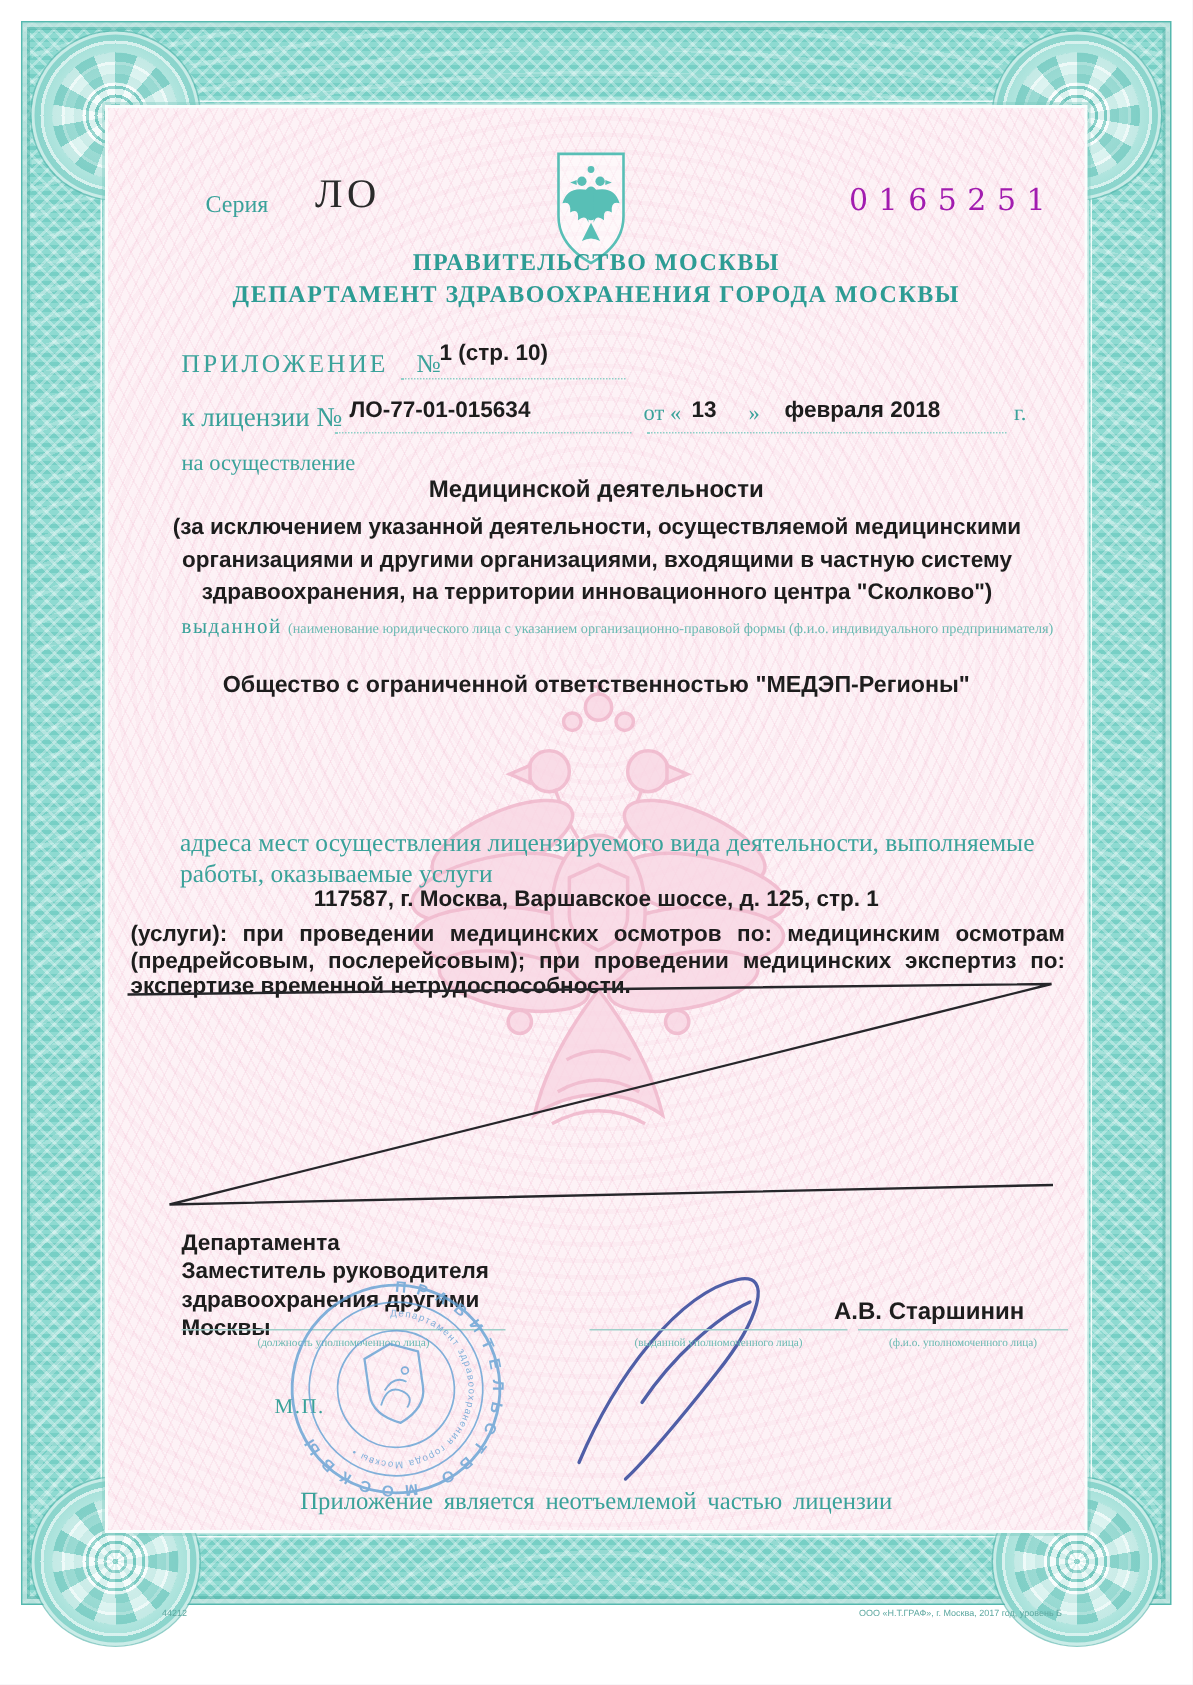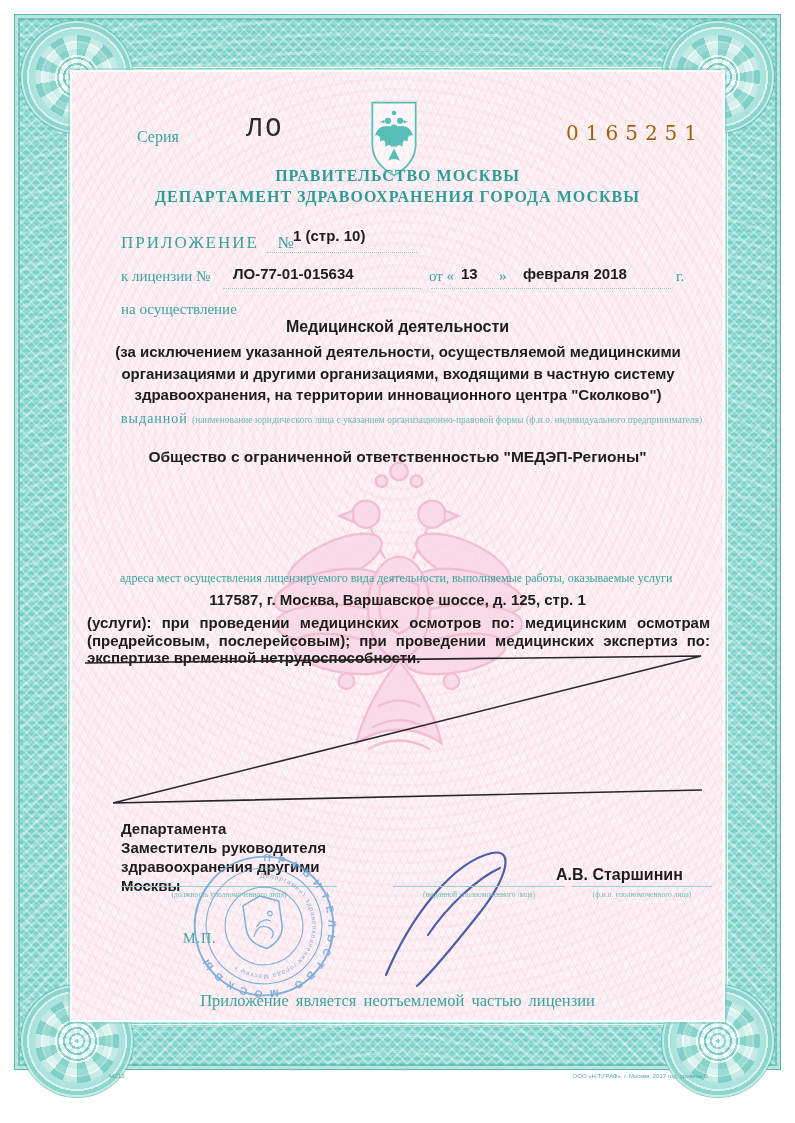--- a/index.html
+++ b/index.html
@@ -87,67 +87,67 @@
       <ellipse cx="150" cy="160" rx="32" ry="52"></ellipse>
       <path d="M150 128 l20 9 v26 q0 15 -20 24 q-20 -9 -20 -24 v-26 z"></path>
       <circle cx="96" cy="236" r="8"></circle>
         <circle cx="204" cy="236" r="8"></circle>
       <path d="M150 214 q-34 44 -44 86 q20 -14 44 -14 q24 0 44 14 q-10 -42 -44 -86 z"></path>
       <path d="M128 262 q22 -12 44 0 M122 284 q28 -16 56 0 M118 306 q32 -18 64 0" fill="none"></path>
     </g>
   </svg>
 
   <div class="abs teal-serif" style="left:137px;top:128px;font-size:16px;">Серия</div>
-  <div class="abs" style="left:210px;top:114px;font-size:27px;color:#2a2a2a;letter-spacing:3px;font-family:Liberation Mono, monospace;margin-left:36px;">ЛО</div>
+  <div class="abs" style="left:210px;top:114px;font-size:27px;color:#2a2a2a;letter-spacing:3px;font-family:Liberation Serif, serif;">ЛО</div>
 
   <svg class="abs" style="left:368px;top:99px;" width="52" height="80" viewBox="0 0 60 92">
     <path d="M5 4 H55 V52 Q55 74 30 88 Q5 74 5 52 Z" fill="rgba(255,255,255,.45)" stroke="#58bfb6" stroke-width="2"></path>
     <g fill="#58bfb6">
       <circle cx="30" cy="16" r="2.6"></circle>
       <circle cx="23" cy="25" r="3.6"></circle>
         <circle cx="37" cy="25" r="3.6"></circle>
       <path d="M19 24 l-5 2 5 2 z M41 24 l5 2 -5 2 z"></path>
       <ellipse cx="30" cy="42" rx="6.5" ry="13"></ellipse>
       <path d="M28 32 Q12 28 8 42 Q15 40 14 49 Q21 45 20 55 Q26 50 28 57 Z"></path>
       <path d="M32 32 Q48 28 52 42 Q45 40 46 49 Q39 45 40 55 Q34 50 32 57 Z"></path>
       <path d="M30 57 l-7 14 q7 -4 14 0 z"></path>
     </g>
   </svg>
 
-  <div class="abs" style="left:566px;top:121px;font-size:20px;letter-spacing:.35em;color:#a16207;font-family:'DejaVu Serif',serif;">0165251</div>
+  <div class="abs" style="left:566px;top:121px;font-size:20px;letter-spacing:.35em;color:#a21caf;font-family:'DejaVu Serif',serif;">0165251</div>
 
   <div class="abs hdr" style="top:167px;">ПРАВИТЕЛЬСТВО МОСКВЫ</div>
   <div class="abs hdr" style="top:188px;">ДЕПАРТАМЕНТ ЗДРАВООХРАНЕНИЯ ГОРОДА МОСКВЫ</div>
 
   <div class="abs teal-serif" style="left:121px;top:233px;font-size:17px;letter-spacing:2px;">
     <span>ПРИЛОЖЕНИЕ</span>&nbsp;&nbsp;
     <span>№</span>
   </div>
   <div class="abs ink" style="left:293px;top:227px;font-size:15px;">1 (стр. 10)</div>
   <div class="abs dotline" style="left:267px;top:252px;width:150px;"></div>
 
-  <div class="abs teal-serif" style="left:121px;top:268px;font-size:15px;">к лицензии №</div>
+  <div class="abs teal-serif" style="left:121px;top:268px;font-size:18px;">к лицензии №</div>
   <div class="abs ink" style="left:233px;top:265px;font-size:15px;">ЛО-77-01-015634</div>
   <div class="abs dotline" style="left:223px;top:288px;width:198px;"></div>
   <div class="abs teal-serif" style="left:429px;top:268px;font-size:15px;">от «</div>
   <div class="abs ink" style="left:461px;top:265px;font-size:15px;">13</div>
   <div class="abs teal-serif" style="left:499px;top:268px;font-size:15px;">»</div>
   <div class="abs ink" style="left:523px;top:265px;font-size:15px;">февраля 2018</div>
   <div class="abs dotline" style="left:431px;top:288px;width:240px;"></div>
   <div class="abs teal-serif" style="left:676px;top:268px;font-size:15px;">г.</div>
 
   <div class="abs teal-serif" style="left:121px;top:301px;font-size:15px;">на осуществление</div>
   <div class="abs center ink" style="top:318px;font-size:16px;">Медицинской деятельности</div>
   <div class="abs ink" style="left:87px;top:341px;width:622px;font-size:15px;line-height:21.5px;text-align:center;font-weight:bold;">(за исключением указанной деятельности, осуществляемой медицинскими организациями и другими организациями, входящими в частную систему здравоохранения, на территории инновационного центра "Сколково")</div>
 
   <div class="abs teal-serif" style="left:121px;top:411px;font-size:14px;letter-spacing:1px;">выданной</div>
   <div class="abs teal-serif" style="left:192px;top:415px;width:520px;font-size:9.5px;color:#6cbab3;">(наименование юридического лица с указанием организационно-правовой формы  (ф.и.о. индивидуального предпринимателя)</div>
   <div class="abs center ink" style="top:448px;font-size:15.5px;">Общество с ограниченной ответственностью "МЕДЭП-Регионы"</div>
 
-  <div class="abs teal-serif" style="left:120px;top:552px;width:600px;font-size:12px;line-height:20.5px;margin-top:16px;">адреса мест осуществления лицензируемого вида деятельности, выполняемые работы, оказываемые услуги</div>
+  <div class="abs teal-serif" style="left:120px;top:552px;width:600px;font-size:17px;line-height:20.5px;">адреса мест осуществления лицензируемого вида деятельности, выполняемые работы, оказываемые услуги</div>
   <div class="abs center ink" style="top:591px;font-size:15px;">117587, г. Москва, Варшавское шоссе, д. 125, стр. 1</div>
   <div class="abs ink" style="left:87px;top:614px;width:623px;font-size:15px;line-height:17.5px;text-align:justify;">(услуги): при проведении медицинских осмотров по: медицинским осмотрам (предрейсовым, послерейсовым); при проведении медицинских экспертиз по: экспертизе временной нетрудоспособности.</div>
 
   <svg class="abs" style="left:0;top:0;" width="795" height="1123" viewBox="0 0 795 1123">
     <polyline points="85,663 701,656 113,803 702,790" fill="none" stroke="#26262a" stroke-width="1.6"></polyline>
     <path d="M386 975 C410 918 452 862 492 853 C516 848 506 880 478 915 C455 944 432 972 417 986 M428 935 C448 905 478 878 500 868" fill="none" stroke="#3c4f9e" stroke-width="2.2" stroke-linecap="round" opacity=".9"></path>
   </svg>
 
   <div class="abs ink" style="left:121px;top:819px;font-size:15px;line-height:19px;">
     <div>Департамента</div>

